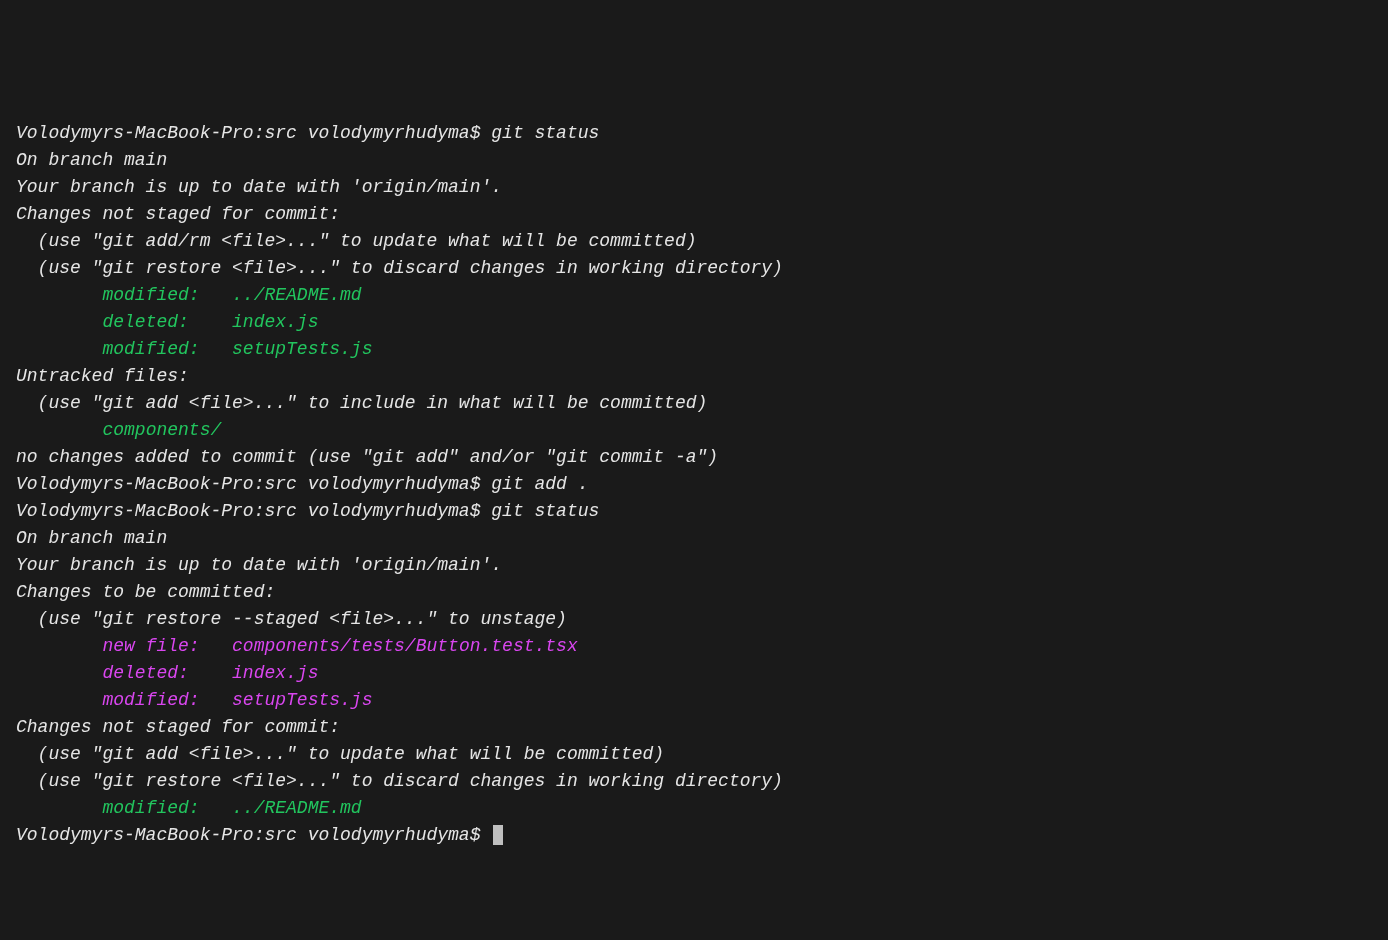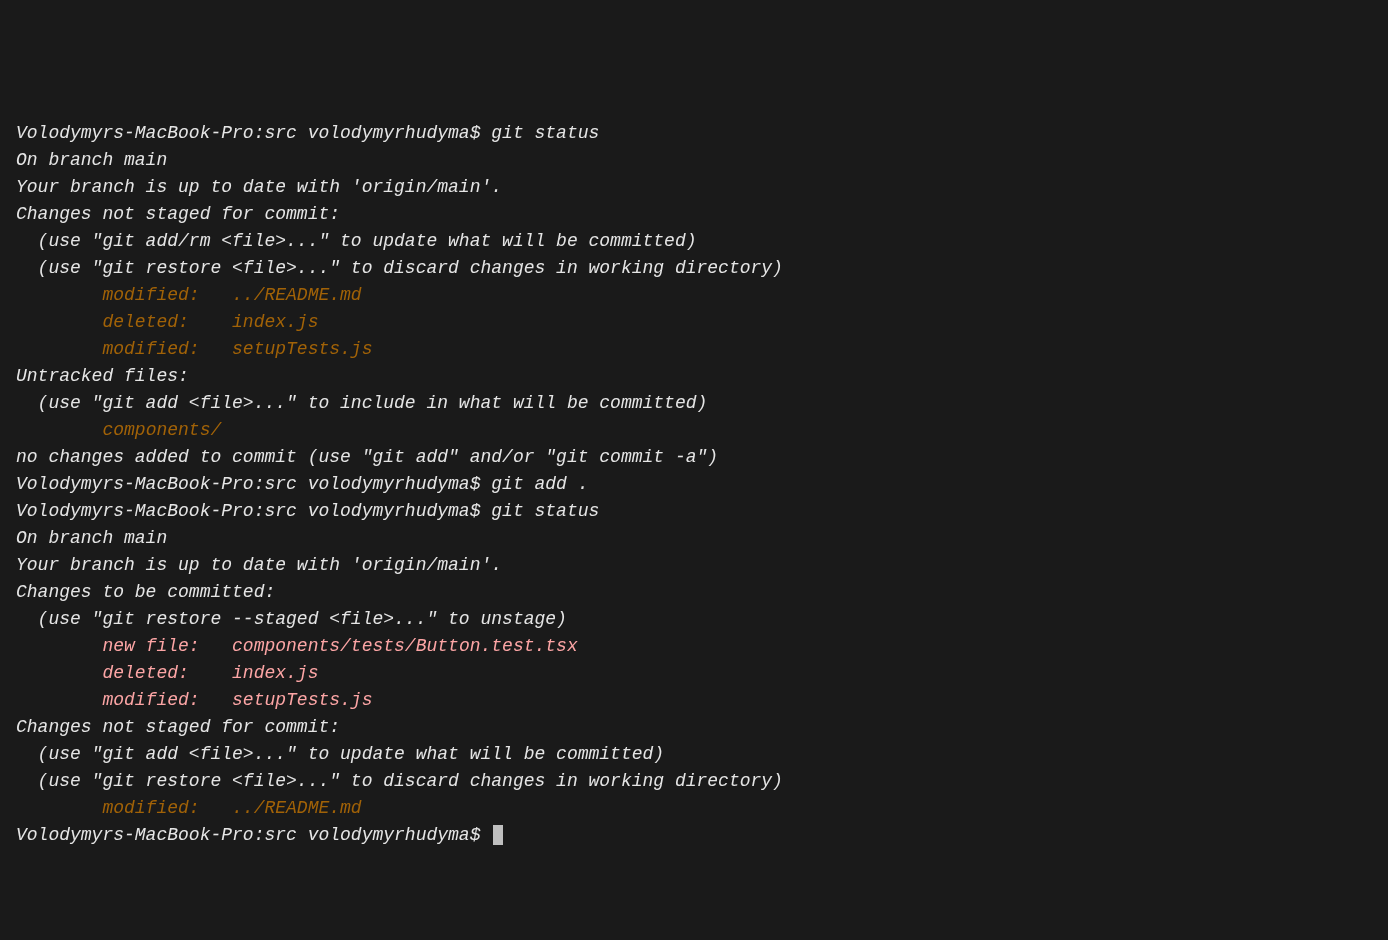--- a/index.html
+++ b/index.html
@@ -16,24 +16,24 @@
       padding: 12px 16px;
       white-space: pre;
       min-height: 940px;
       width: 1388px;
     }
     .terminal {
       white-space: pre;
       font-style: italic;
     }
     .red {
-      color: #a16207;
+      color: #22c55e;
     }
     .green {
-      color: #fca5a5;
+      color: #d946ef;
     }
     .cursor {
       display: inline-block;
       width: 10px;
       height: 20px;
       background-color: #bfbfbf;
       vertical-align: text-bottom;
       margin-left: 2px;
     }
     .line {

